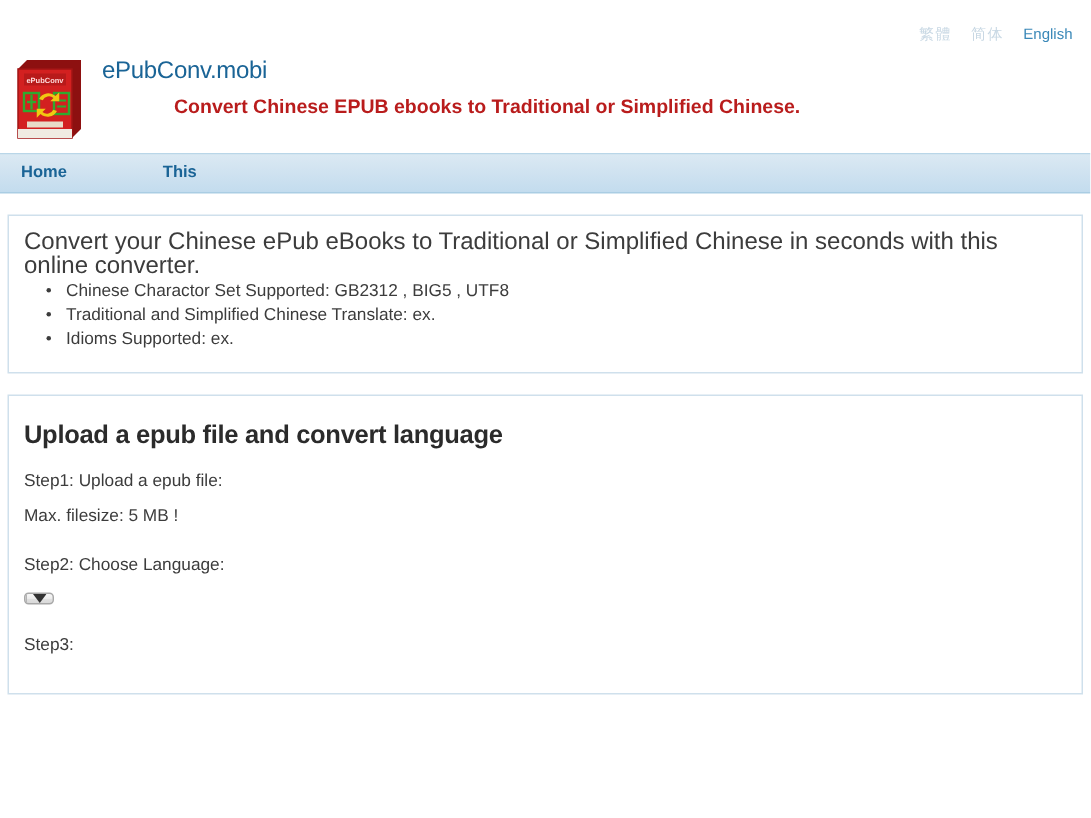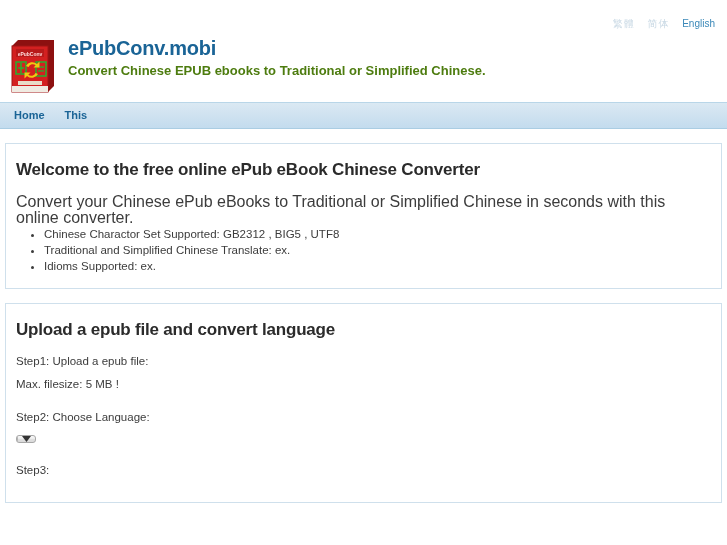--- a/index.html
+++ b/index.html
@@ -54,43 +54,45 @@
     position: relative;
     flex: 0 0 auto;
   }
   .logo svg { display: block; }
 
   .brand-text {
     margin-left: 12px;
     padding-top: 4px;
   }
   .brand-title {
-    font-size: 20px;
-    font-weight: bold;
+    font-size: 16px;
+    font-weight: normal;
     color: #1a6496;
     line-height: 20px;
     letter-spacing: -0.2px;
   }
   .brand-sub {
     font-size: 13px;
     font-weight: bold;
-    color: #4d7c0f;
+    color: #b91c1c;
     line-height: 18px;
     margin-top: 4px;
+    margin-left: 48px;
   }
 
   
   .navbar {
     height: 25px;
     background: linear-gradient(to bottom, #dbe9f3 0%, #cfe2f0 50%, #c3dcee 100%);
     border-top: 1px solid #b9d6e8;
     border-bottom: 1px solid #aacde3;
     display: flex;
     align-items: flex-end;
     padding-left: 4px;
+    gap: 44px;
   }
   .nav-item {
     font-size: 11px;
     font-weight: bold;
     color: #1a6496;
     padding: 0 10px;
     line-height: 25px;
     text-decoration: none;
     cursor: pointer;
   }
@@ -239,21 +241,20 @@
 </div>
 
 <div class="navbar">
   <a href="#" class="nav-item">Home</a>
   <a href="#" class="nav-item">This</a>
 </div>
 
 <div class="wrap">
 
   <div class="panel">
-    <h2>Welcome to the free online ePub eBook Chinese Converter</h2>
     <p class="body">Convert your Chinese ePub eBooks to Traditional or Simplified Chinese in seconds with this online converter.</p>
 
     <ul class="features">
       <li>
         <span>Chinese Charactor Set Supported: GB2312 , BIG5 , UTF8</span>
       </li>
       <li>
         <span>Traditional and Simplified Chinese Translate: ex.</span>
         <span class="cjk-missing">轉換 , 繁體 , 簡體 - 转换 , 繁体 , 简体</span>
       </li>

